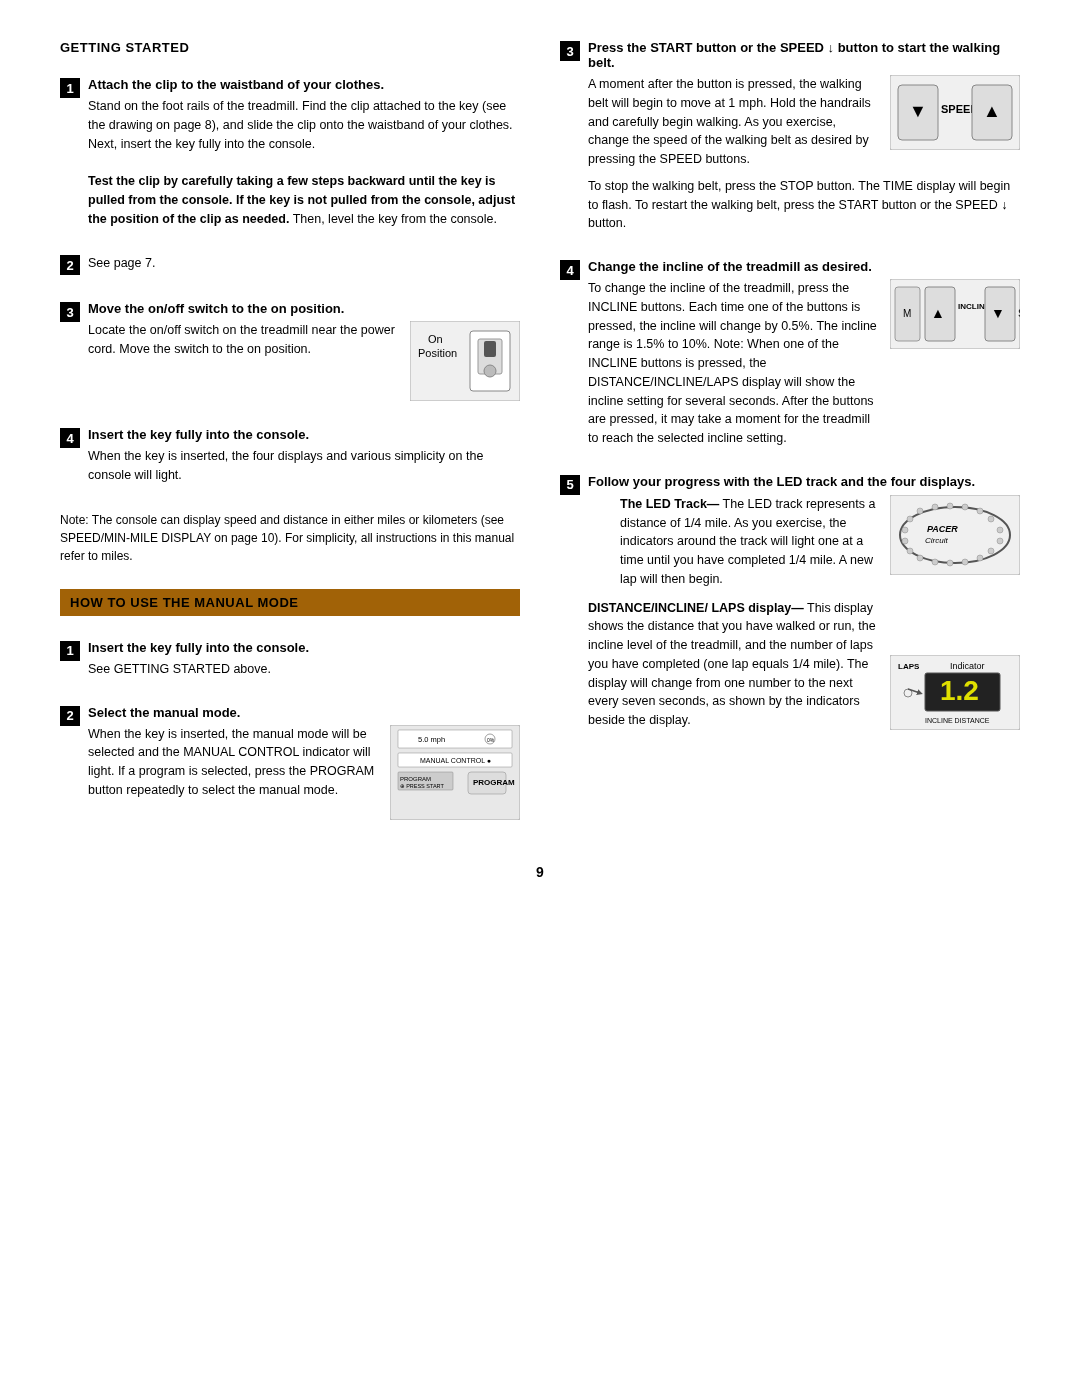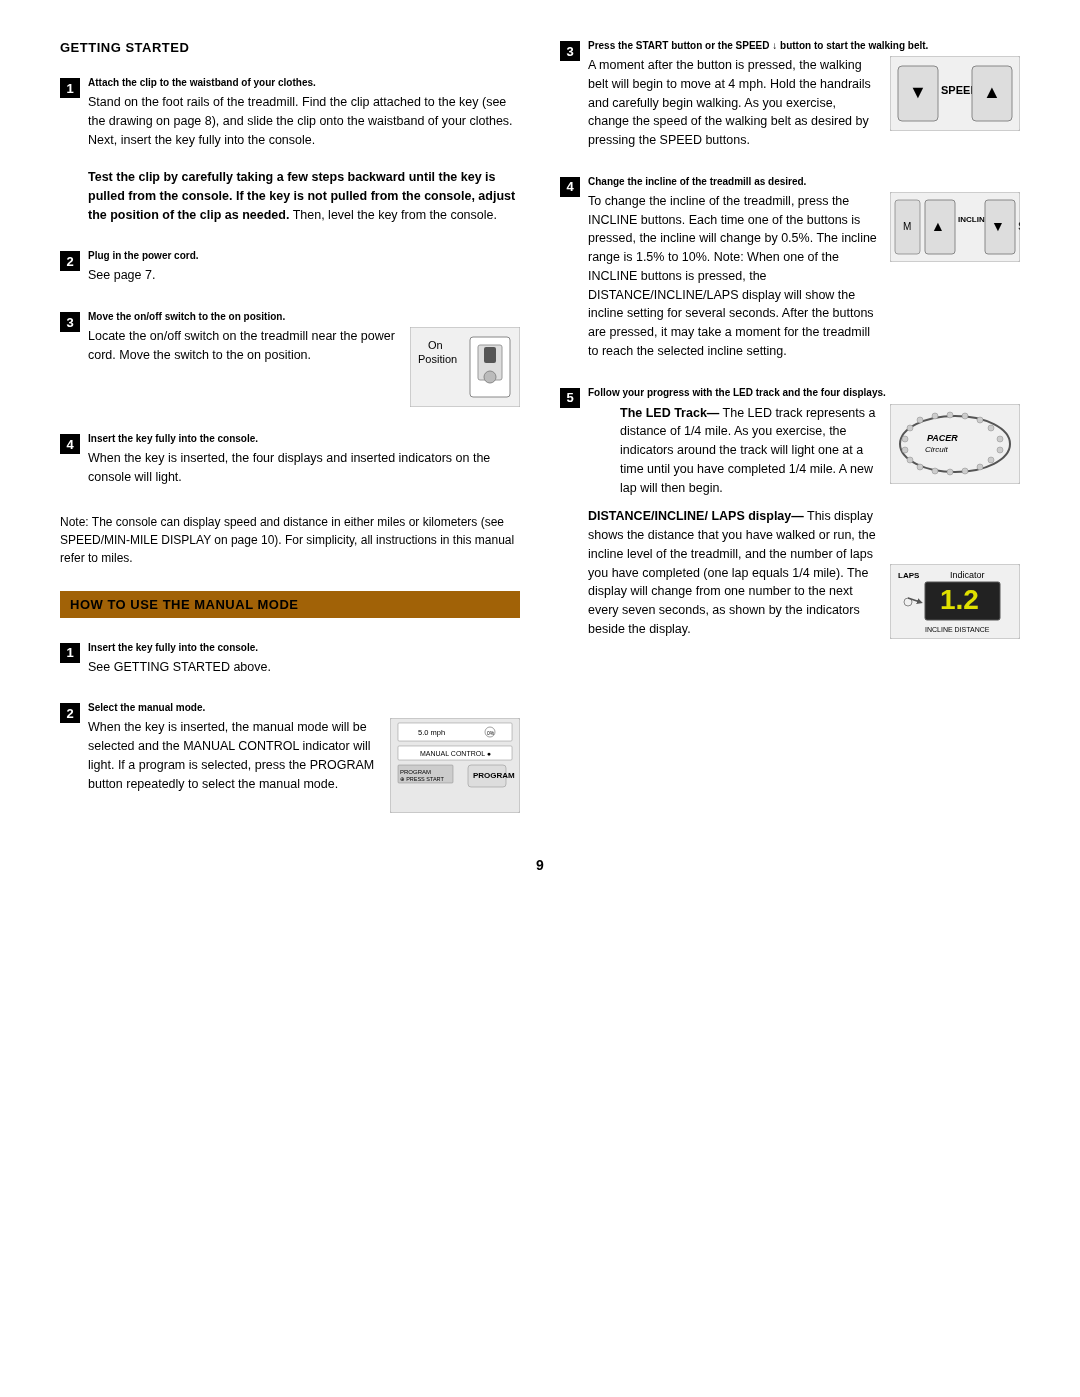--- a/index.html
+++ b/index.html
@@ -47,21 +47,21 @@
       align-items: center;
       justify-content: center;
       flex-shrink: 0;
       margin-top: 1px;
     }
     .step-content {
       flex: 1;
     }
     .step-title {
       font-weight: bold;
-      font-size: 10px;
+      font-size: 13px;
       margin-bottom: 5px;
     }
     .step-body {
       font-size: 12.5px;
       line-height: 1.5;
     }
     .step-body b {
       font-weight: bold;
     }
     .step-with-image {
@@ -145,21 +145,20 @@
           <br><br>
           <b>Test the clip by carefully taking a few steps backward until the key is pulled from the console. If the key is not pulled from the console, adjust the position of the clip as needed.</b>
           <span> Then, level the key from the console.</span>
         </div>
       </div>
     </div>
 
     <div class="step-block">
       <div class="step-number">2</div>
       <div class="step-content">
-        <div class="step-title">Plug in the power cord.</div>
         <div class="step-body">See page 7.</div>
       </div>
     </div>
 
     <div class="step-block">
       <div class="step-number">3</div>
       <div class="step-content">
         <div class="step-title">Move the on/off switch to the on position.</div>
         <div class="step-with-image">
           <div class="step-text-part step-body">Locate the on/off switch on the treadmill near the power cord. Move the switch to the on position.</div>
@@ -175,21 +174,21 @@
             <rect x="74" y="20" width="12" height="16" fill="#555" rx="2"></rect>
           </svg>
         </div>
       </div>
     </div>
 
     <div class="step-block">
       <div class="step-number">4</div>
       <div class="step-content">
         <div class="step-title">Insert the key fully into the console.</div>
-        <div class="step-body">When the key is inserted, the four displays and inserted indicators on the console will light.</div>
+        <div class="step-body">When the key is inserted, the four displays and various simplicity on the console will light.</div>
       </div>
     </div>
 
     <div class="note-block">Note: The console can display speed and distance in either miles or kilometers (see SPEED/MIN-MILE DISPLAY on page 10). For simplicity, all instructions in this manual refer to miles.</div>
 
     <div class="gray-section-header">HOW TO USE THE MANUAL MODE</div>
 
     <div class="step-block">
       <div class="step-number">1</div>
       <div class="step-content">
@@ -230,35 +229,36 @@
   </div>
 
   <div class="right-col">
 
     <div class="step-block">
       <div class="step-number">3</div>
       <div class="step-content">
         <div class="step-title">Press the START button or the SPEED ↓ button to start the walking belt.</div>
         <div class="step-with-image">
           <div class="step-text-part step-body">
-            <span>A moment after the button is pressed, the walking belt will begin to move at 4 mph. Hold the handrails and carefully begin walking. As you exercise, change the speed of the walking belt as desired by pressing the SPEED buttons.</span>
+            <span>A moment after the button is pressed, the walking belt will begin to move at 1 mph. Hold the handrails and carefully begin walking. As you exercise, change the speed of the walking belt as desired by pressing the SPEED buttons.</span>
           </div>
 
           <svg class="speed-btn-svg" viewBox="0 0 130 75" xmlns="http://www.w3.org/2000/svg">
             <rect x="0" y="0" width="130" height="75" fill="#f0f0f0" stroke="#aaa" stroke-width="1" rx="2"></rect>
 
             <rect x="8" y="10" width="40" height="55" fill="#ddd" stroke="#888" stroke-width="1" rx="4"></rect>
             <text x="19" y="42" font-size="18" font-family="Arial">▼</text>
 
             <text x="51" y="38" font-size="11" font-family="Arial" font-weight="bold">SPEED</text>
 
             <rect x="82" y="10" width="40" height="55" fill="#ddd" stroke="#888" stroke-width="1" rx="4"></rect>
             <text x="93" y="42" font-size="18" font-family="Arial">▲</text>
           </svg>
         </div>
+        <div class="step-body" style="margin-top:8px;">To stop the walking belt, press the STOP button. The TIME display will begin to flash. To restart the walking belt, press the START button or the SPEED ↓ button.</div>
       </div>
     </div>
 
     <div class="step-block">
       <div class="step-number">4</div>
       <div class="step-content">
         <div class="step-title">Change the incline of the treadmill as desired.</div>
         <div class="step-with-image">
           <div class="step-text-part step-body">To change the incline of the treadmill, press the INCLINE buttons. Each time one of the buttons is pressed, the incline will change by 0.5%. The incline range is 1.5% to 10%. Note: When one of the INCLINE buttons is pressed, the DISTANCE/INCLINE/LAPS display will show the incline setting for several seconds. After the buttons are pressed, it may take a moment for the treadmill to reach the selected incline setting.</div>
 

